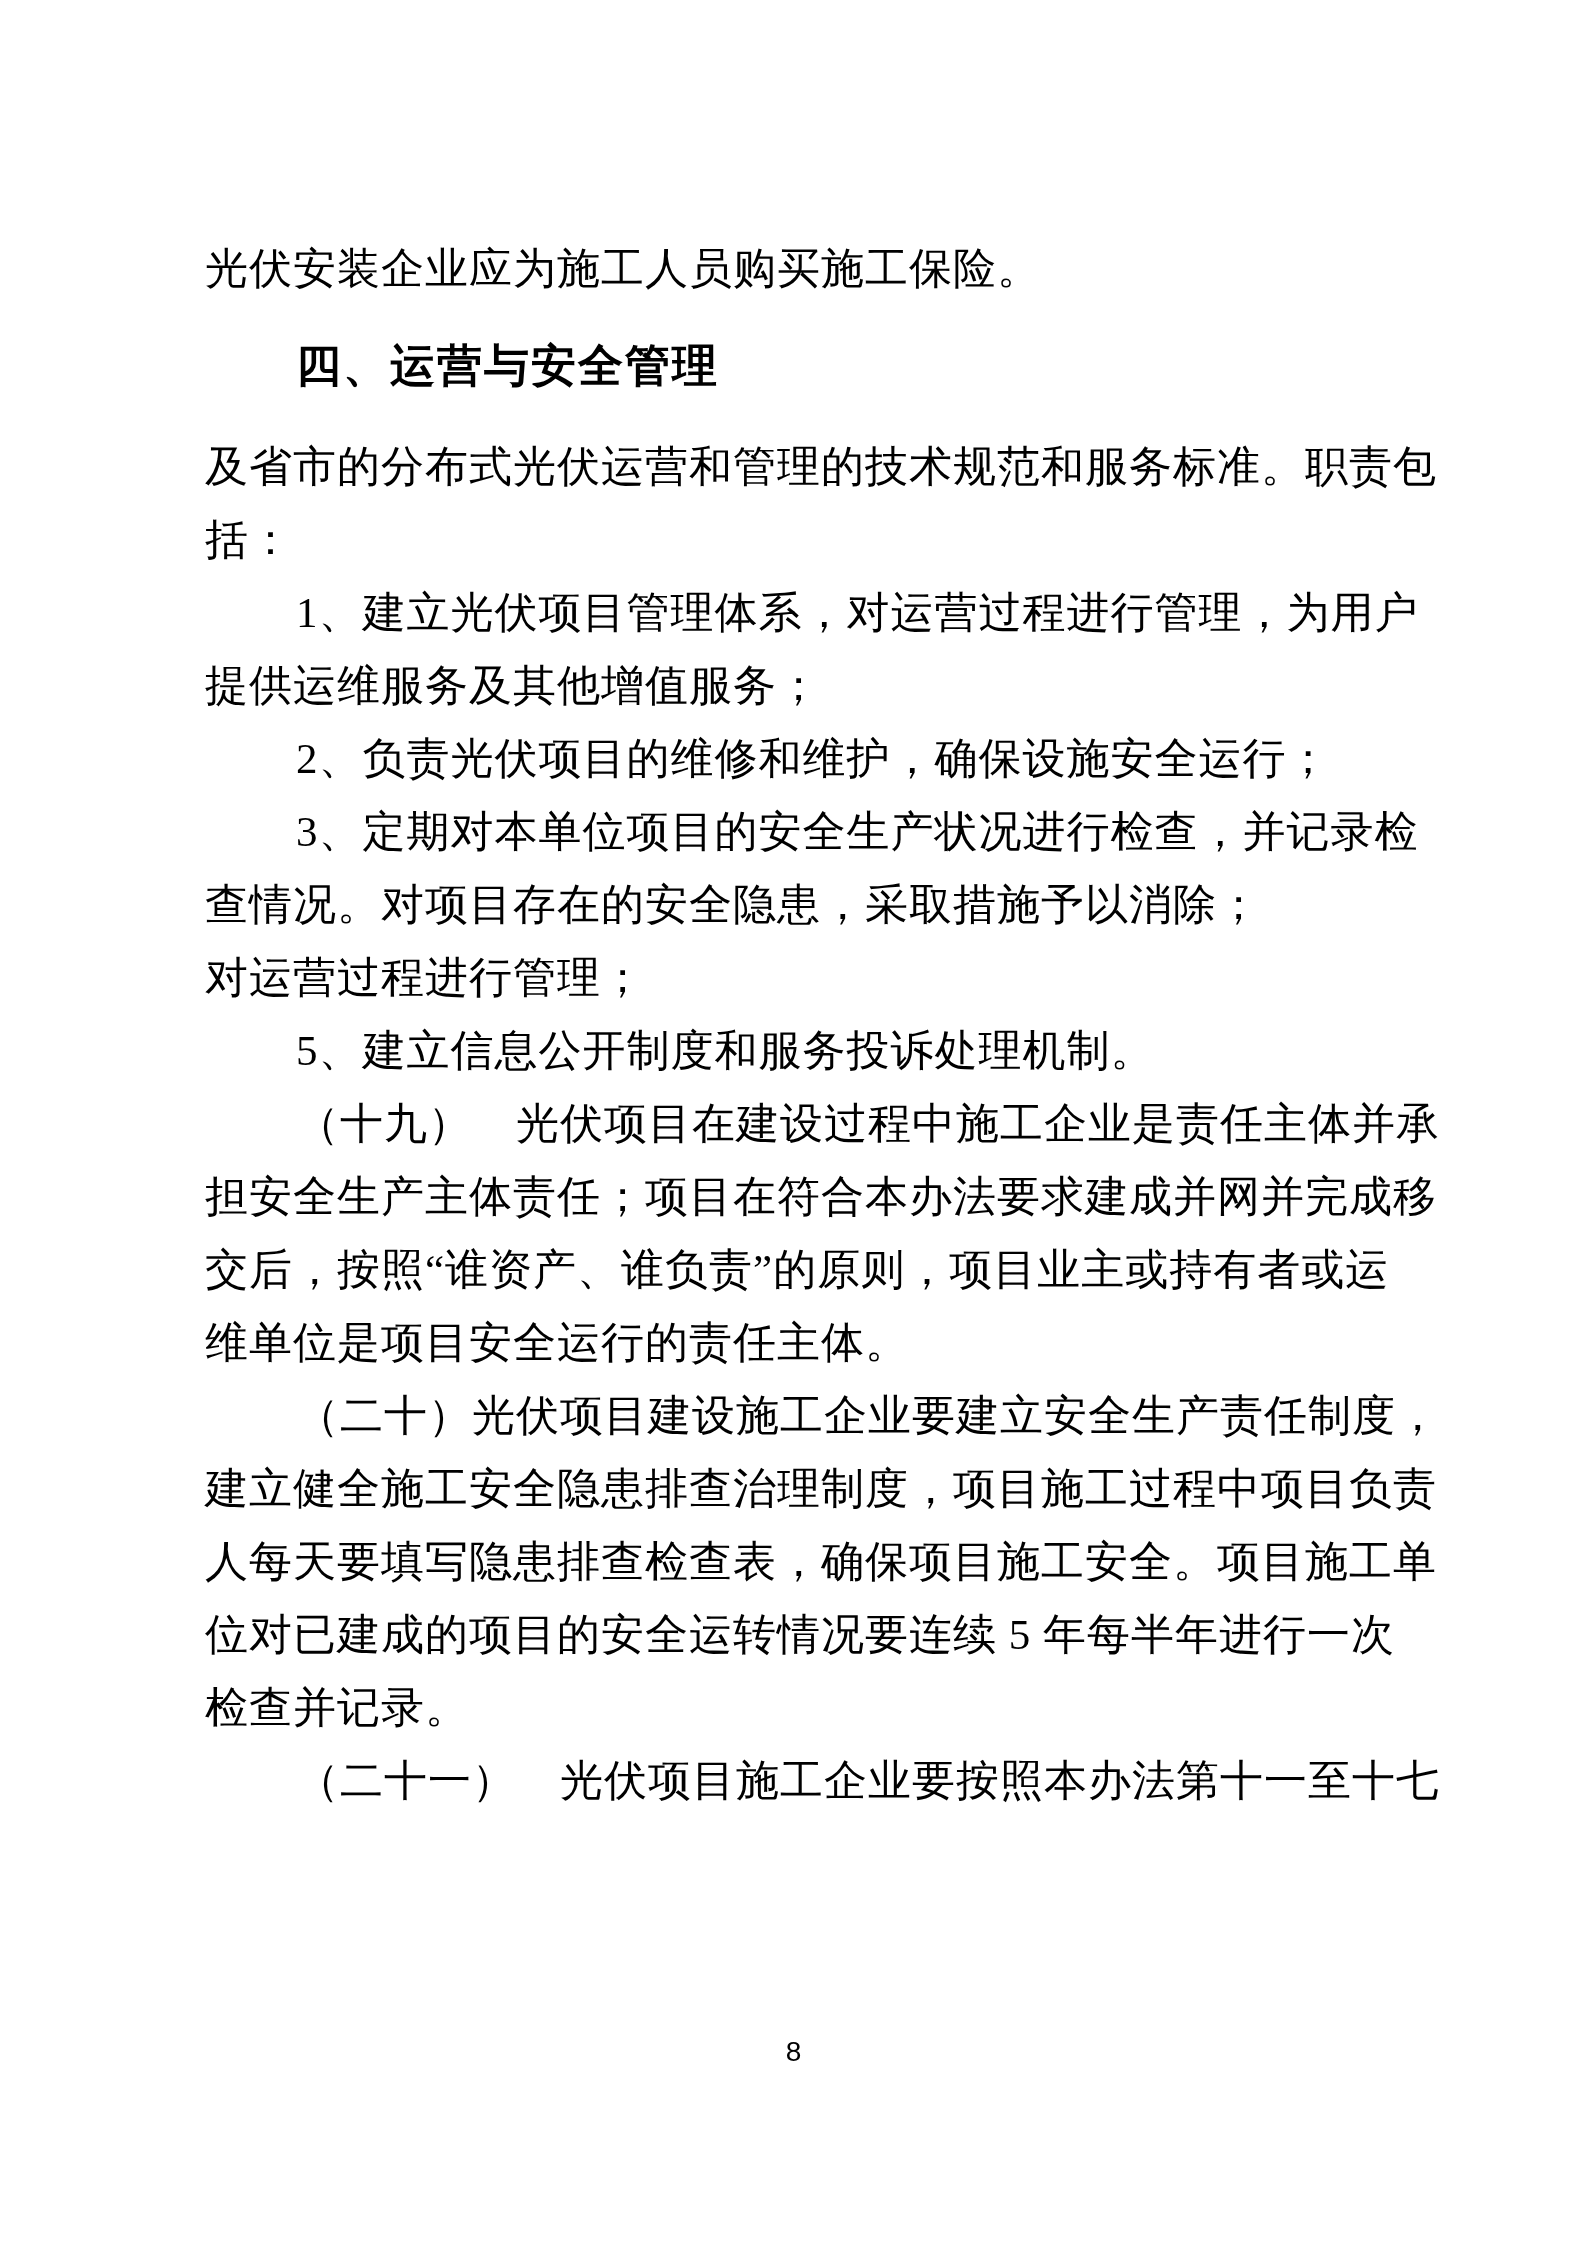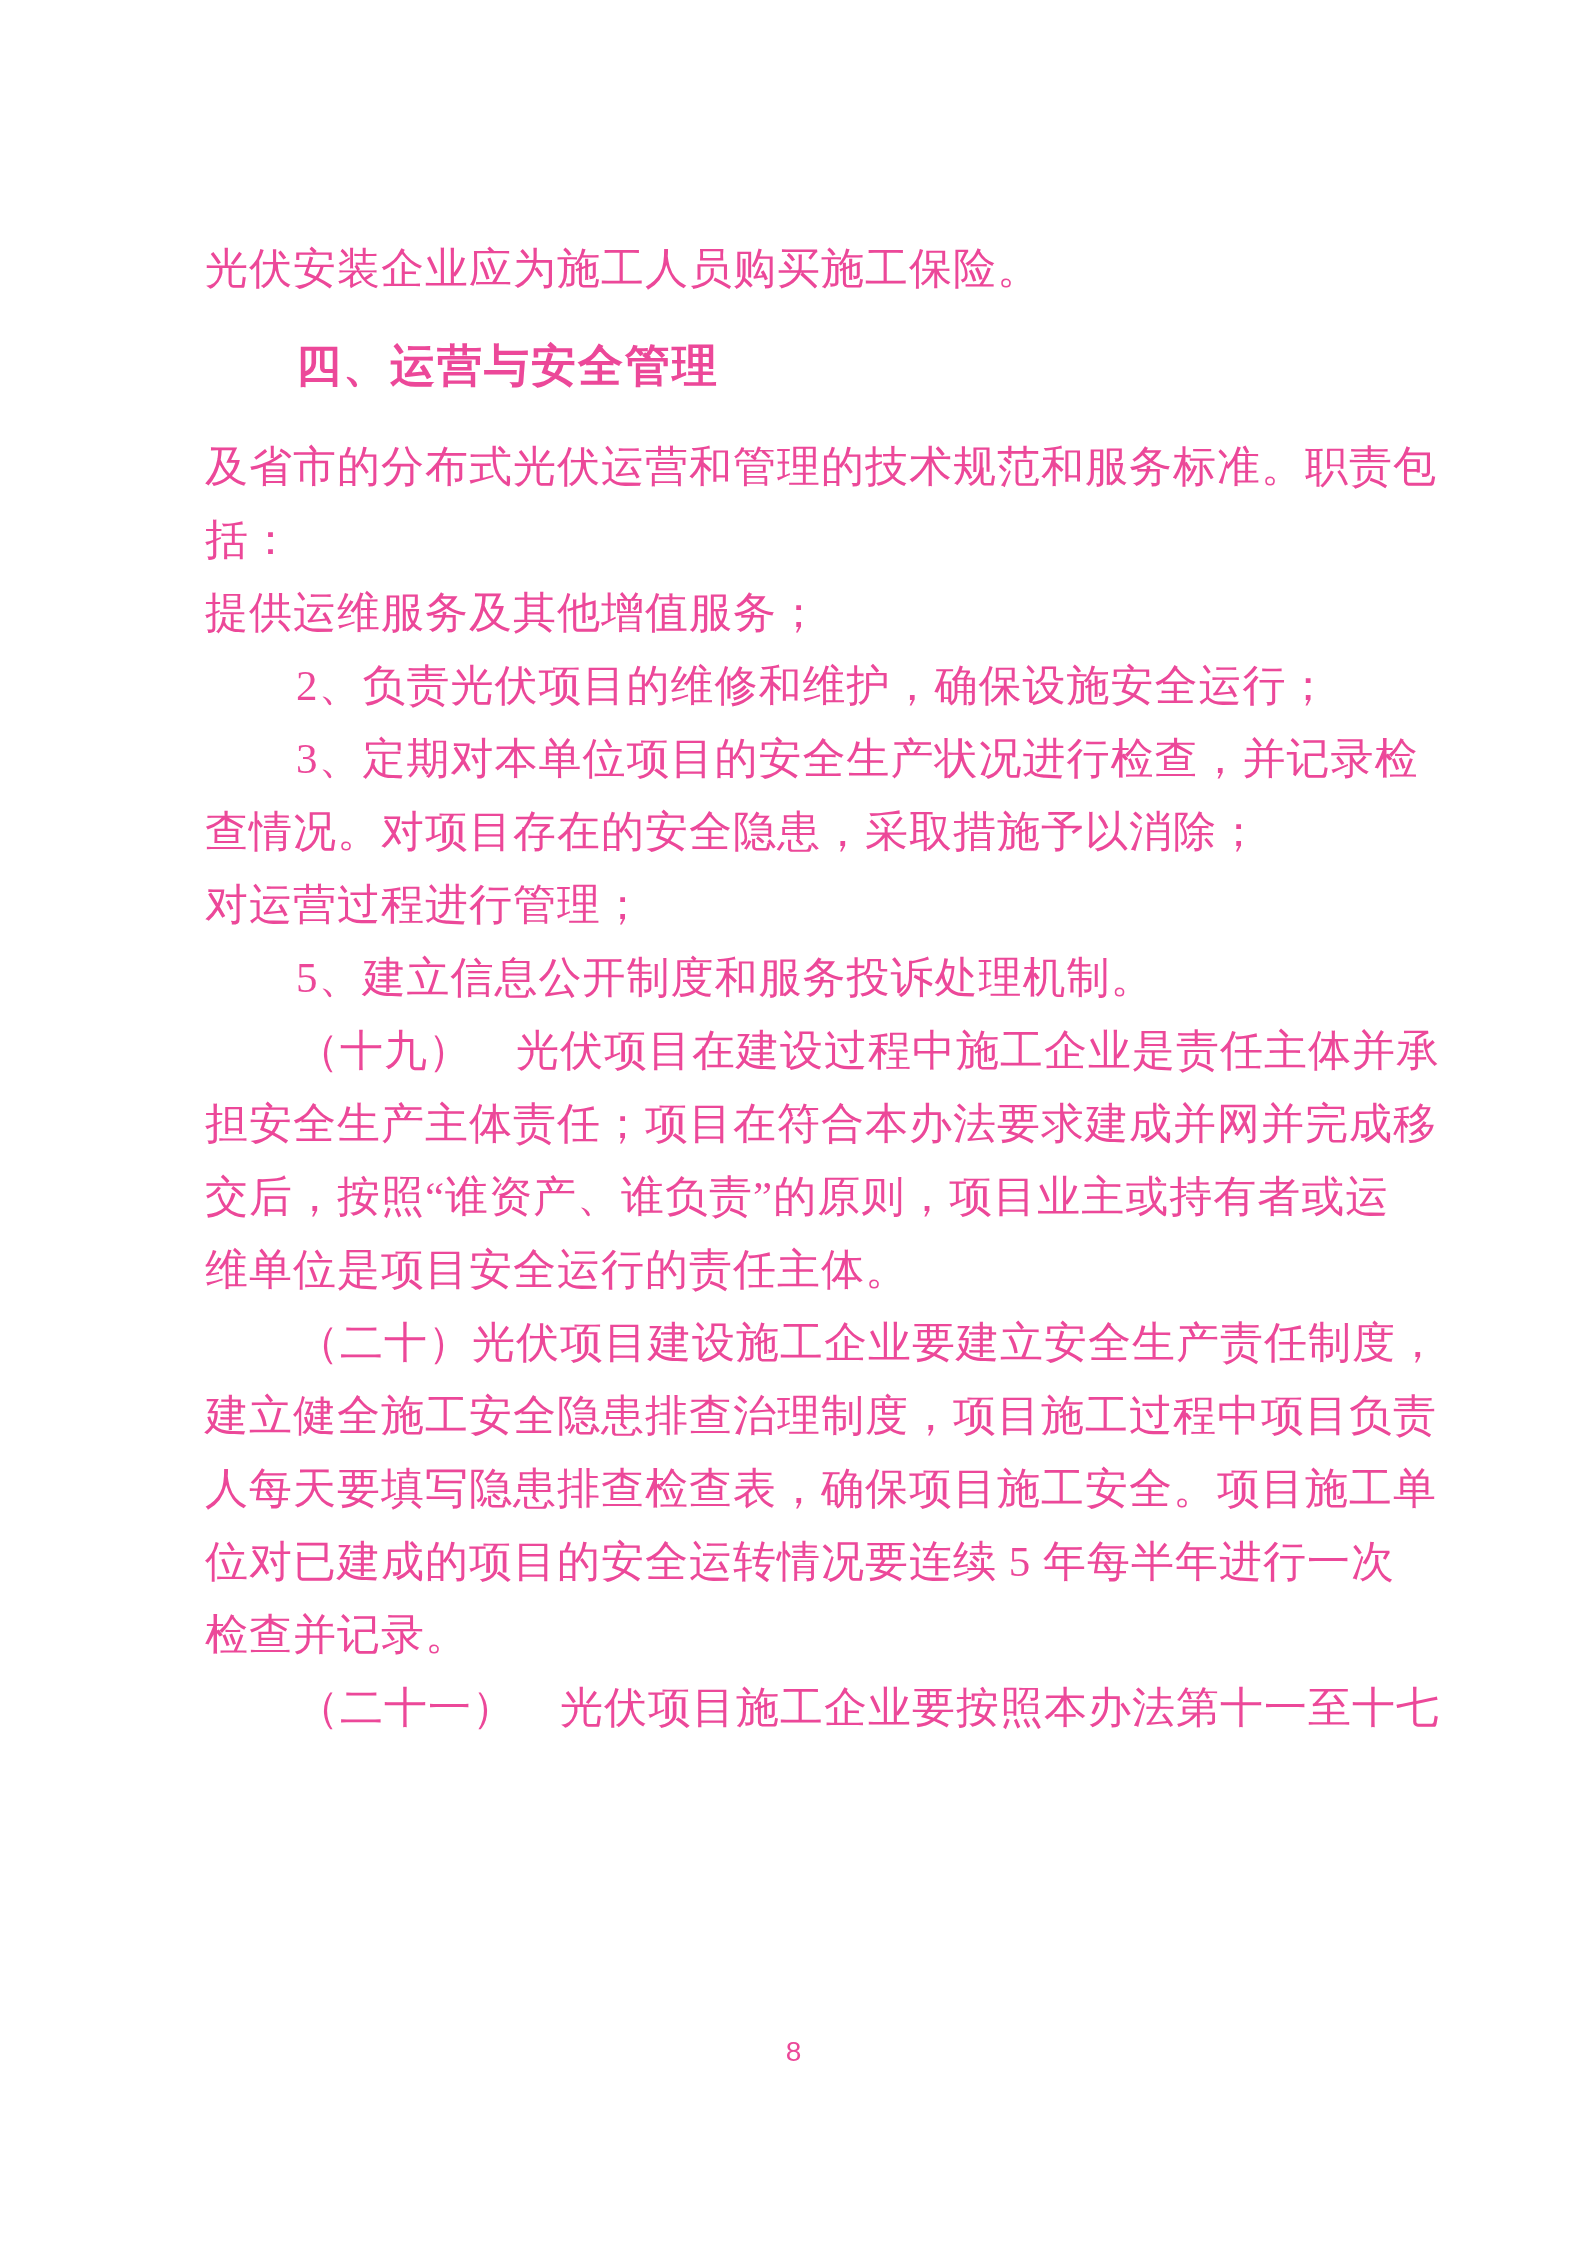--- a/index.html
+++ b/index.html
@@ -5,21 +5,21 @@
   html, body {
     margin: 0;
     padding: 0;
     background: #ffffff;
   }
   .page {
     position: relative;
     width: 1587px;
     height: 2245px;
     background: #ffffff;
-    color: #ec4899;
+    color: #000000;
     font-family: "Liberation Serif", "DejaVu Serif", serif;
     overflow: hidden;
   }
   .content {
     position: absolute;
     left: 205px;
     top: 232px;
     width: 1177px;
   }
   .line {
@@ -58,20 +58,21 @@
 </style>
 </head>
 <body>
 
 <div class="page">
   <div class="content">
     <div class="line">光伏安装企业应为施工人员购买施工保险。</div>
     <div class="line heading indent">四、运营与安全管理</div>
     <div class="line justify">及省市的分布式光伏运营和管理的技术规范和服务标准。职责包</div>
     <div class="line">括：</div>
+    <div class="line indent justify">1、建立光伏项目管理体系，对运营过程进行管理，为用户</div>
     <div class="line">提供运维服务及其他增值服务；</div>
     <div class="line indent">2、负责光伏项目的维修和维护，确保设施安全运行；</div>
     <div class="line indent justify">3、定期对本单位项目的安全生产状况进行检查，并记录检</div>
     <div class="line">查情况。对项目存在的安全隐患，采取措施予以消除；</div>
     <div class="line">对运营过程进行管理；</div>
     <div class="line indent">5、建立信息公开制度和服务投诉处理机制。</div>
     <div class="line indent justify">（十九）　光伏项目在建设过程中施工企业是责任主体并承</div>
     <div class="line justify">担安全生产主体责任；项目在符合本办法要求建成并网并完成移</div>
     <div class="line justify">交后，按照“谁资产、谁负责”的原则，项目业主或持有者或运</div>
     <div class="line">维单位是项目安全运行的责任主体。</div>

